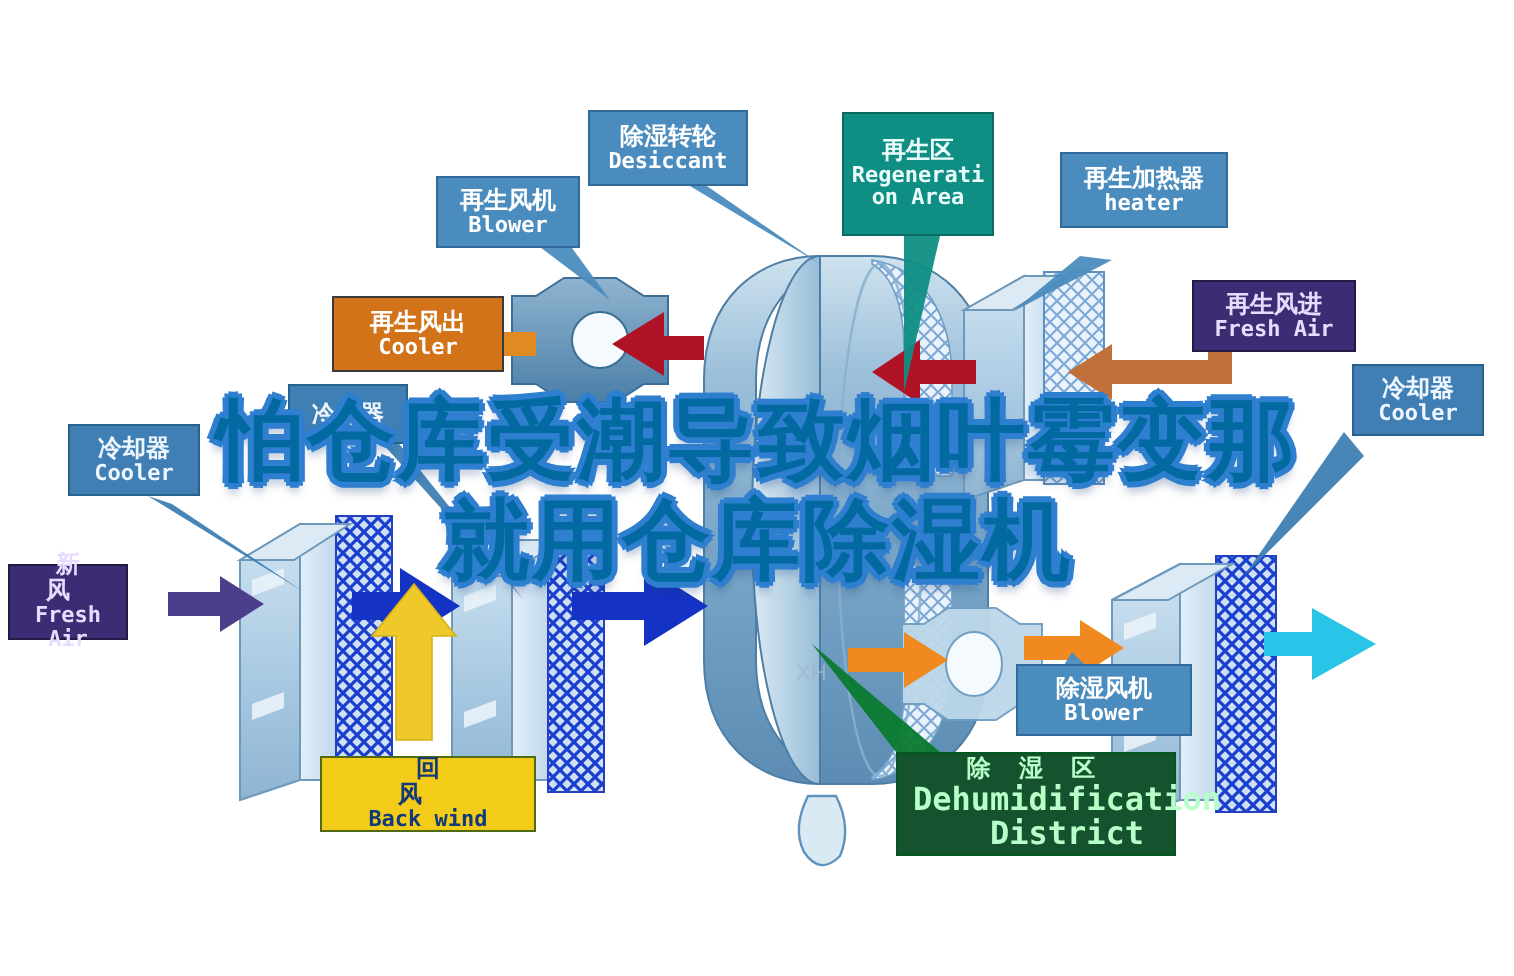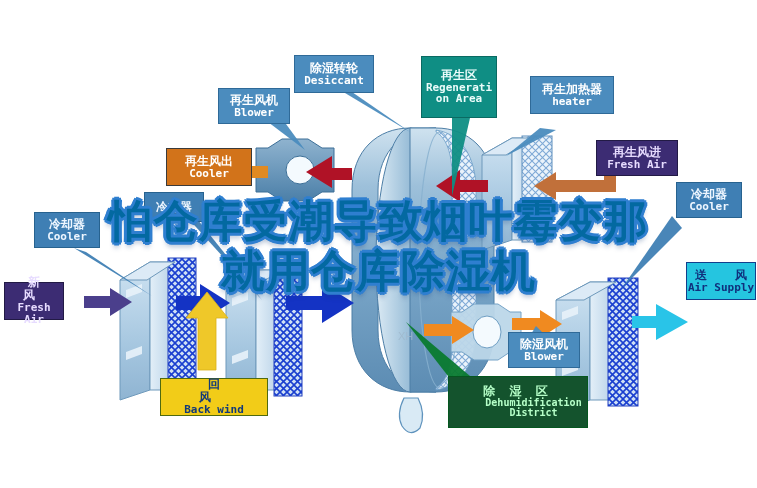--- a/index.html
+++ b/index.html
@@ -26,21 +26,21 @@
   .cooler-box .en{font-size:11px;}
 
   
   .teal-box{background:#0f8e84;border:1px solid #0a6a62;color:#eafcfa;}
   .teal-box .cn{font-size:12px;}
   .teal-box .en{font-size:11px;}
 
   
   .green-box{background:#14532d;border:1px solid #05571f;color:#b6ffc8;}
   .green-box .cn{font-size:12px;letter-spacing:5px;}
-  .green-box .en{font-size:10px;margin-left:31px;}
+  .green-box .en{font-size:16px;margin-left:31px;}
 
   
   .orange-box{background:#d2731a;border:1.5px solid #3a3a3a;color:#ffffff;}
   .orange-box .cn{font-size:12px;}
   .orange-box .en{font-size:11px;}
 
   
   .purple-box{background:#3c2c73;border:1.5px solid #221a45;color:#e7dcff;}
   .purple-box .cn{font-size:12px;letter-spacing:10px;text-indent:10px;}
   .purple-box .en{font-size:11px;}
@@ -298,34 +298,30 @@
   <div class="lbl purple-box" style="left:4px;top:282px;width:60px;height:38px;">
     <span class="cn">新　风</span>
     <span class="en">Fresh Air</span>
   </div>
 
   <div class="lbl yellow-box" style="left:160px;top:378px;width:108px;height:38px;">
     <span class="cn">回　风</span>
     <span class="en">Back wind</span>
   </div>
 
-  <div class="lbl blue-box" style="left:508px;top:332px;width:72px;height:36px;">
+  <div class="lbl blue-box" style="left:508px;top:332px;width:88px;height:36px;">
     <span class="cn">除湿风机</span>
     <span class="en">Blower</span>
   </div>
 
   <div class="lbl green-box" style="left:448px;top:376px;width:140px;height:52px;">
     <span class="cn">除 湿 区</span>
     <span class="en">Dehumidification</span>
     <span class="en">District</span>
   </div>
 
-  <div class="lbl cyan-box" style="left:686px;top:262px;width:70px;height:38px;">
-    <span class="cn">送　风</span>
-    <span class="en">Air Supply</span>
-  </div>
 
   <div id="overlay">
     <div>怕仓库受潮导致烟叶霉变那</div>
     <div>就用仓库除湿机</div>
   </div>
 
 </div>
 
 </body></html>

